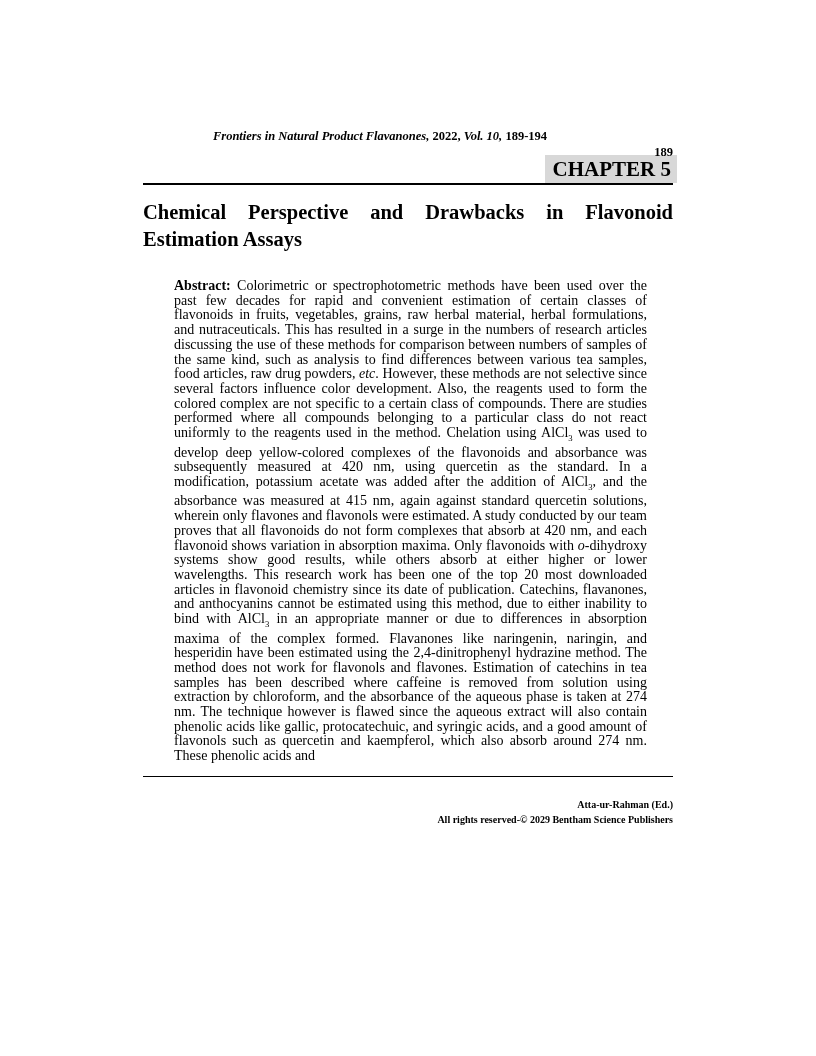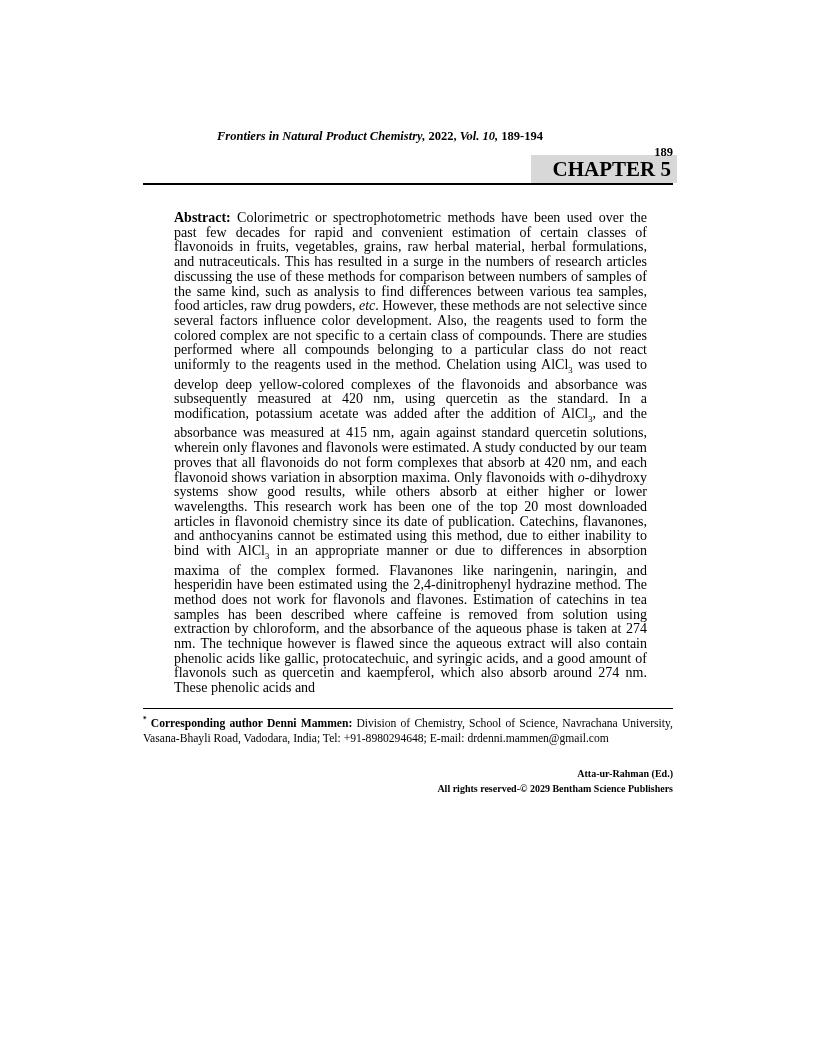--- a/index.html
+++ b/index.html
@@ -41,21 +41,21 @@
     margin-top: 10px;
     border-bottom: 2.5px solid #000;
     display: flex;
     justify-content: flex-end;
   }
   .chapter-box {
     background: #d8d8d8;
     font-weight: bold;
     font-size: 21px;
     line-height: 27px;
-    padding: 1px 6px 0 22px;
+    padding: 1px 6px 0 8px;
     margin-right: -4px;
   }
   .title {
     margin-top: 14px;
     font-size: 20.5px;
     font-weight: bold;
     line-height: 27px;
     text-align: justify;
   }
   .author {
@@ -102,36 +102,36 @@
     line-height: 15.5px;
   }
 </style>
 </head>
 <body>
 
 <div class="page">
   <div class="content">
 
     <div class="header-row">
-      <div class="citation"><span class="seg-b seg-i">Frontiers in Natural Product Chemistry,</span><span class="seg-b"> 2022, </span><span class="seg-b seg-i">Vol. 10,</span><span class="seg-b"> 189-194</span></div>
+      <div class="citation"><span class="seg-b seg-i">Frontiers in Natural Product Flavanones,</span><span class="seg-b"> 2022, </span><span class="seg-b seg-i">Vol. 10,</span><span class="seg-b"> 189-194</span></div>
       <div class="pagenum">189</div>
     </div>
 
     <div class="chapter-row">
       <div class="chapter-box">CHAPTER 5</div>
     </div>
 
+    <div class="title">Chemical Perspective and Drawbacks in Flavonoid Estimation Assays</div>
 
 
 
     <div class="abstract"><span class="seg-b">Abstract: </span><span> Colorimetric or spectrophotometric methods have been used over the past few decades for rapid and convenient estimation of certain classes of flavonoids in fruits, vegetables, grains, raw herbal material, herbal formulations, and nutraceuticals. This has resulted in a surge in the numbers of research articles discussing the use of these methods for comparison between numbers of samples of the same kind, such as analysis to find differences between various tea samples, food articles, raw drug powders, </span><span class="seg-i">etc</span><span>. However, these methods are not selective since several factors influence color development. Also, the reagents used to form the colored complex are not specific to a certain class of compounds. There are studies performed where all compounds belonging to a particular class do not react uniformly to the reagents used in the method. Chelation using AlCl</span><sub>3</sub><span> was used to develop deep yellow-colored complexes of the flavonoids and absorbance was subsequently measured at 420 nm, using quercetin as the standard. In a modification, potassium acetate was added after the addition of AlCl</span><sub>3</sub><span>, and the absorbance was measured at 415 nm, again against standard quercetin solutions, wherein only flavones and flavonols were estimated. A study conducted by our team proves that all flavonoids do not form complexes that absorb at 420 nm, and each flavonoid shows variation in absorption maxima. Only flavonoids with </span><span class="seg-i">o</span><span>-dihydroxy systems show good results, while others absorb at either higher or lower wavelengths. This research work has been one of the top 20 most downloaded articles in flavonoid chemistry since its date of publication. Catechins, flavanones, and anthocyanins cannot be estimated using this method, due to either inability to bind with AlCl</span><sub>3</sub><span> in an appropriate manner or due to differences in absorption maxima of the complex formed. Flavanones like naringenin, naringin, and hesperidin have been estimated using the 2,4-dinitrophenyl hydrazine method. The method does not work for flavonols and flavones. Estimation of catechins in tea samples has been described where caffeine is removed from solution using extraction by chloroform, and the absorbance of the aqueous phase is taken at 274 nm. The technique however is flawed since the aqueous extract will also contain phenolic acids like gallic, protocatechuic, and syringic acids, and a good amount of flavonols such as quercetin and kaempferol, which also absorb around 274 nm. These phenolic acids and</span></div>
 
     <div class="footnote-rule"></div>
 
-    <div class="footnote"><sup class="seg-b">*</sup><span class="seg-b"> Corresponding author Denni Mammen: </span><span>Division of Chemistry, School of Science, Navrachana University, Vasana-Bhayli Road, Vadodara, India; Tel: +91-8980294648; E-mail: drdenni.mammen@gmail.com</span></div>
 
     <div class="footer">
       <div>Atta-ur-Rahman (Ed.)</div>
       <div>All rights reserved-© 2029 Bentham Science Publishers</div>
     </div>
 
   </div>
 </div>
 
 </body></html>

